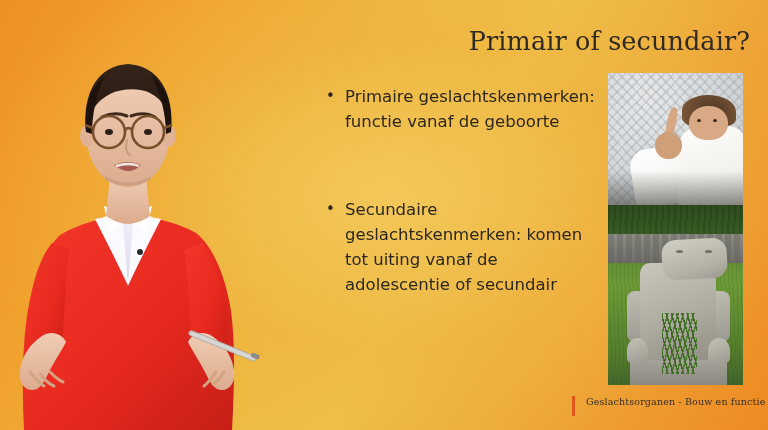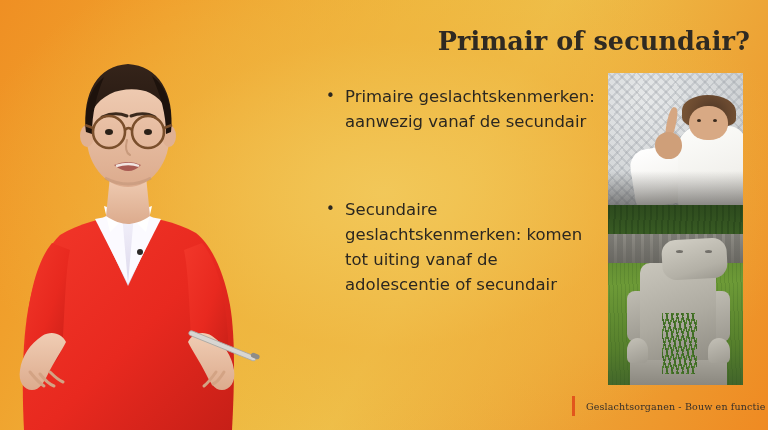--- a/index.html
+++ b/index.html
@@ -21,21 +21,21 @@
       linear-gradient(118deg, #ef8f23 0%, #f0a02c 18%, #eeb93f 42%, #eec04a 56%, #eda436 78%, #ef8a22 100%);
   }
 
   
   #title {
     position:absolute;
     left:330px; top:26px; width:420px;
     text-align:right;
     font-family:"DejaVu Serif", "Liberation Serif", serif;
     font-size:25.5px;
-    font-weight:700;
+    font-weight:400;
     letter-spacing:0.1px;
     color:#2f2a22;
     white-space:nowrap;
   }
 
   
   #bullets {
     position:absolute;
     left:320px; top:84px;
     width:280px;
@@ -179,21 +179,21 @@
     position:absolute;
     left:0; bottom:0;
     width:300px; height:430px;
     pointer-events:none;
   }
 
   
   #caption {
     position:absolute;
     left:572px; top:396px;
-    display:flex; align-items:center; gap:11px;
+    display:flex; align-items:flex-start; gap:11px;
   }
   #caption-bar {
     width:3px; height:20px;
     background:#e2561c;
     flex:0 0 auto;
   }
   #caption-text {
     font-family:"DejaVu Serif", "Liberation Serif", serif;
     font-size:9.5px;
     color:#36302a;
@@ -205,21 +205,21 @@
 <body>
 
 <div id="slide">
 
   <div id="title">Primair of secundair?</div>
 
   <div id="bullets">
 
     <div class="bullet" id="bullet-1">
       <span class="dot">•</span>
-      <span class="btext">Primaire geslachtskenmerken: aanwezig vanaf de secundair</span>
+      <span class="btext">Primaire geslachtskenmerken: functie vanaf de geboorte</span>
     </div>
 
     <div class="bullet" id="bullet-2">
       <span class="dot">•</span>
       <span class="btext">Secundaire geslachtskenmerken: komen tot uiting vanaf de adolescentie of secundair</span>
     </div>
 
   </div>
 
   <div class="photo" id="photo-children">

